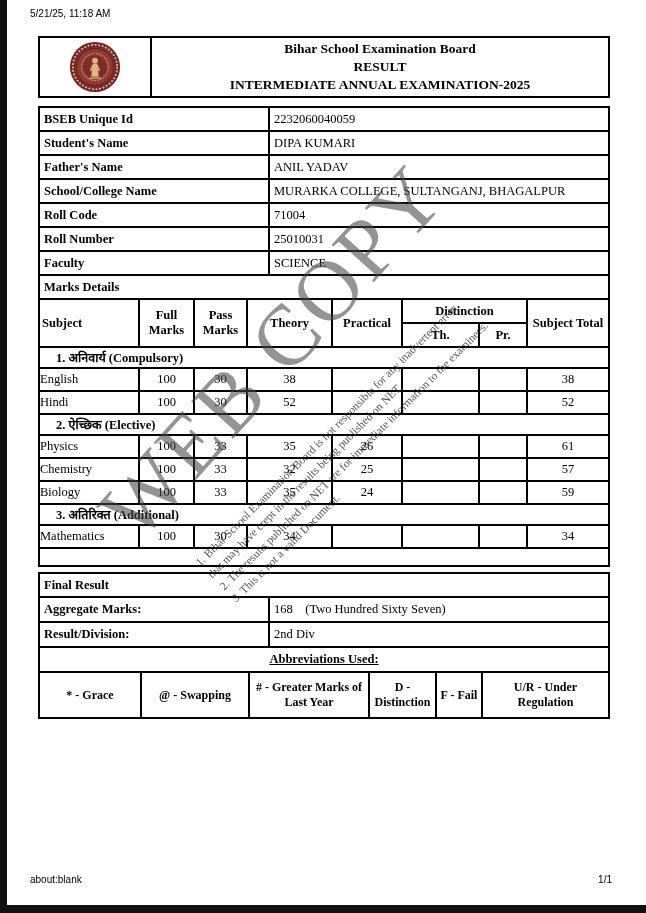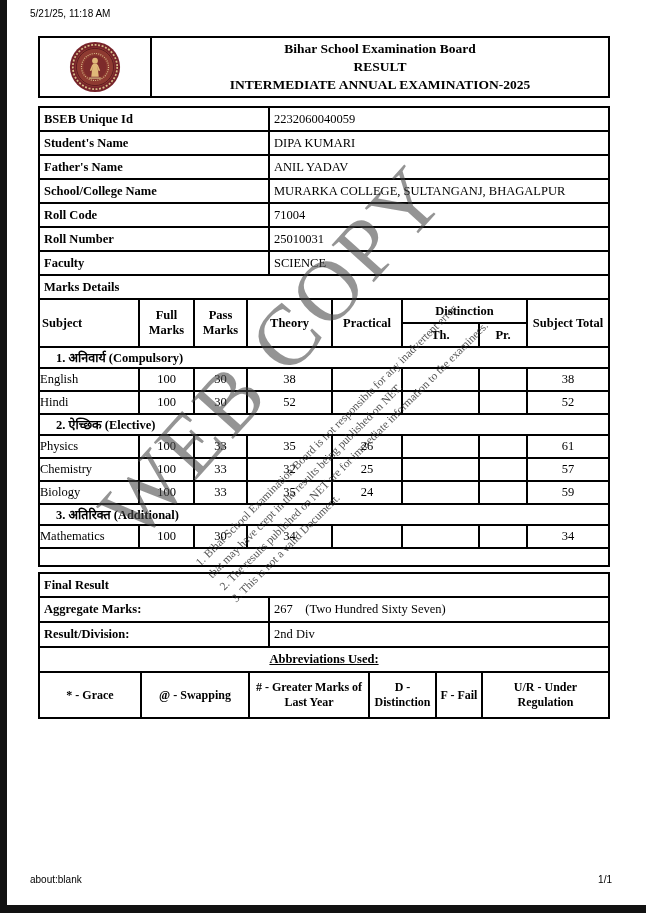--- a/index.html
+++ b/index.html
@@ -256,21 +256,21 @@
         <col style="width:340px">
       </colgroup>
     <tbody>
       <tr class="fr-head" style="height:24px">
         <th colspan="2">Final Result</th>
       </tr>
     </tbody>
     <tbody id="final-rows">
         <tr>
           <th>Aggregate Marks:</th>
-          <td>267    (Two Hundred Sixty Seven)</td>
+          <td>168    (Two Hundred Sixty Seven)</td>
         </tr>
         <tr>
           <th>Result/Division:</th>
           <td>2nd Div</td>
         </tr>
       </tbody>
   </table>
 
   <table class="t-abbr">
     <colgroup>

